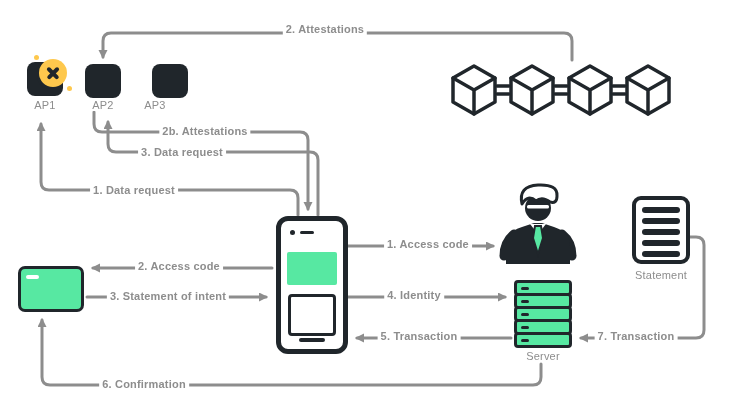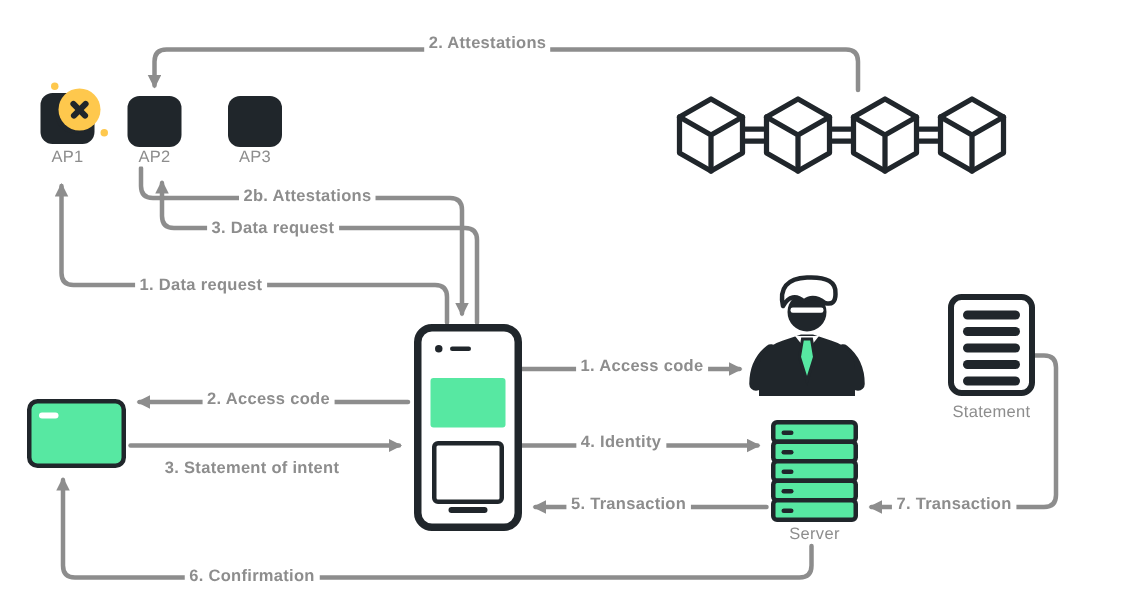--- a/index.html
+++ b/index.html
@@ -72,40 +72,40 @@
       <path d="M 690 237 L 696 237 Q 704 237 704 245 L 704 330 Q 704 338 696 338 L 581 338" marker-end="url(#arrow)"></path>
     </g>
   </svg>
 
   <div class="wire-label" style="left:325px;top:29px">2. Attestations</div>
   <div class="wire-label" style="left:205px;top:131px">2b. Attestations</div>
   <div class="wire-label" style="left:182px;top:152px">3. Data request</div>
   <div class="wire-label" style="left:134px;top:190px">1. Data request</div>
   <div class="wire-label" style="left:428px;top:244px">1. Access code</div>
   <div class="wire-label" style="left:179px;top:266px">2. Access code</div>
-  <div class="wire-label" style="left:168px;top:312px">3. Statement of intent</div>
+  <div class="wire-label" style="left:168px;top:296px">3. Statement of intent</div>
   <div class="wire-label" style="left:414px;top:295px">4. Identity</div>
   <div class="wire-label" style="left:419px;top:336px">5. Transaction</div>
-  <div class="wire-label" style="left:168px;top:384px">6. Confirmation</div>
+  <div class="wire-label" style="left:144px;top:384px">6. Confirmation</div>
   <div class="wire-label" style="left:636px;top:336px">7. Transaction</div>
 
   <div class="app-icon" style="left:27px;top:62px"></div>
   <div class="badge" style="left:39px;top:59px">
     <div class="x-bar a"></div>
     <div class="x-bar b"></div>
   </div>
   <div class="dot" style="left:34px;top:55px"></div>
   <div class="dot" style="left:67px;top:86px"></div>
   <div class="ent-label" style="left:45px;top:105px">AP1</div>
 
   <div class="app-icon" style="left:85px;top:64px"></div>
   <div class="ent-label" style="left:103px;top:105px">AP2</div>
 
   <div class="app-icon" style="left:152px;top:64px"></div>
-  <div class="ent-label" style="left:170px;top:105px">AP3</div>
+  <div class="ent-label" style="left:155px;top:105px">AP3</div>
 
   <svg class="chain" style="left:448px;top:62px" width="228" height="56" viewBox="0 0 228 56">
     <g fill="#ffffff" stroke="#20262b" stroke-width="3.5" stroke-linejoin="round" stroke-linecap="round">
       <g>
         <path d="M26 4 L47 16 L47 40 L26 52 L5 40 L5 16 Z"></path>
         <path fill="none" d="M5 16 L26 28 L47 16 M26 28 L26 52"></path>
       </g>
       <g>
         <path d="M84 4 L105 16 L105 40 L84 52 L63 40 L63 16 Z"></path>
         <path fill="none" d="M63 16 L84 28 L105 16 M84 28 L84 52"></path>

